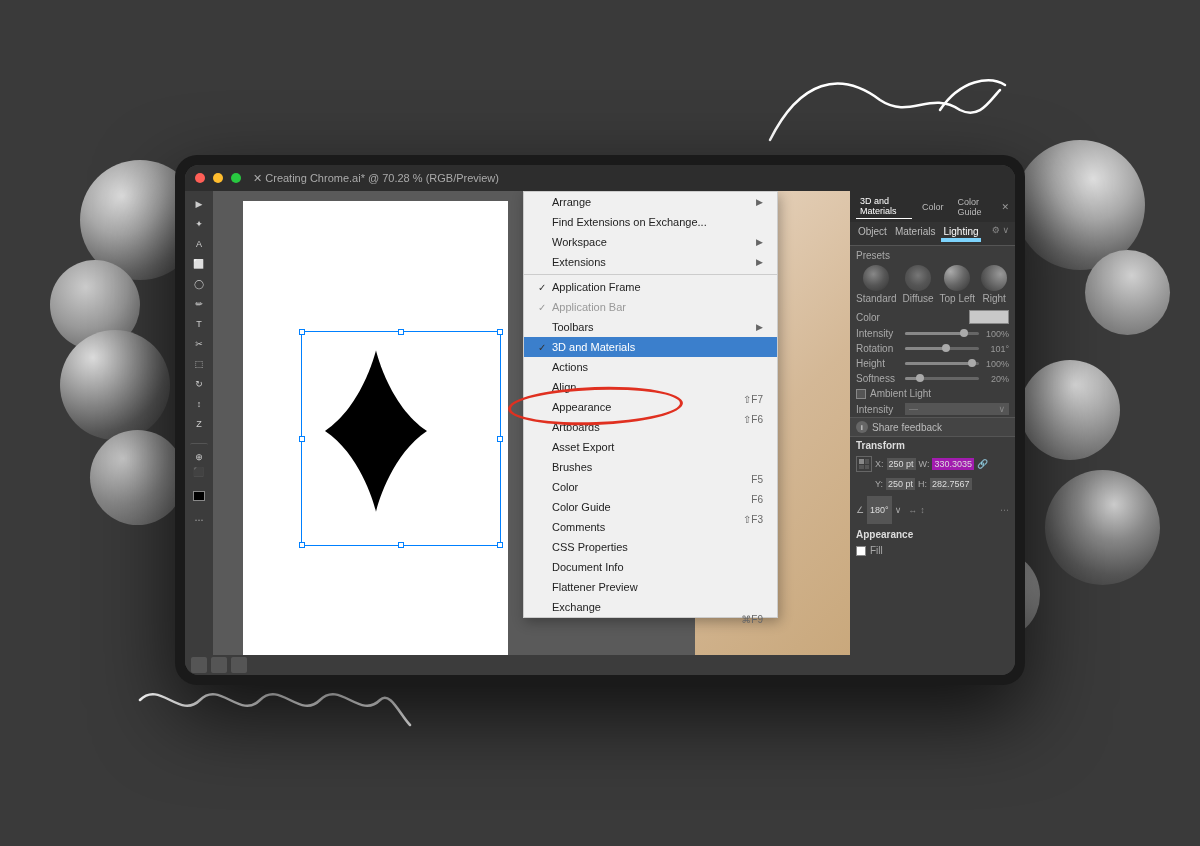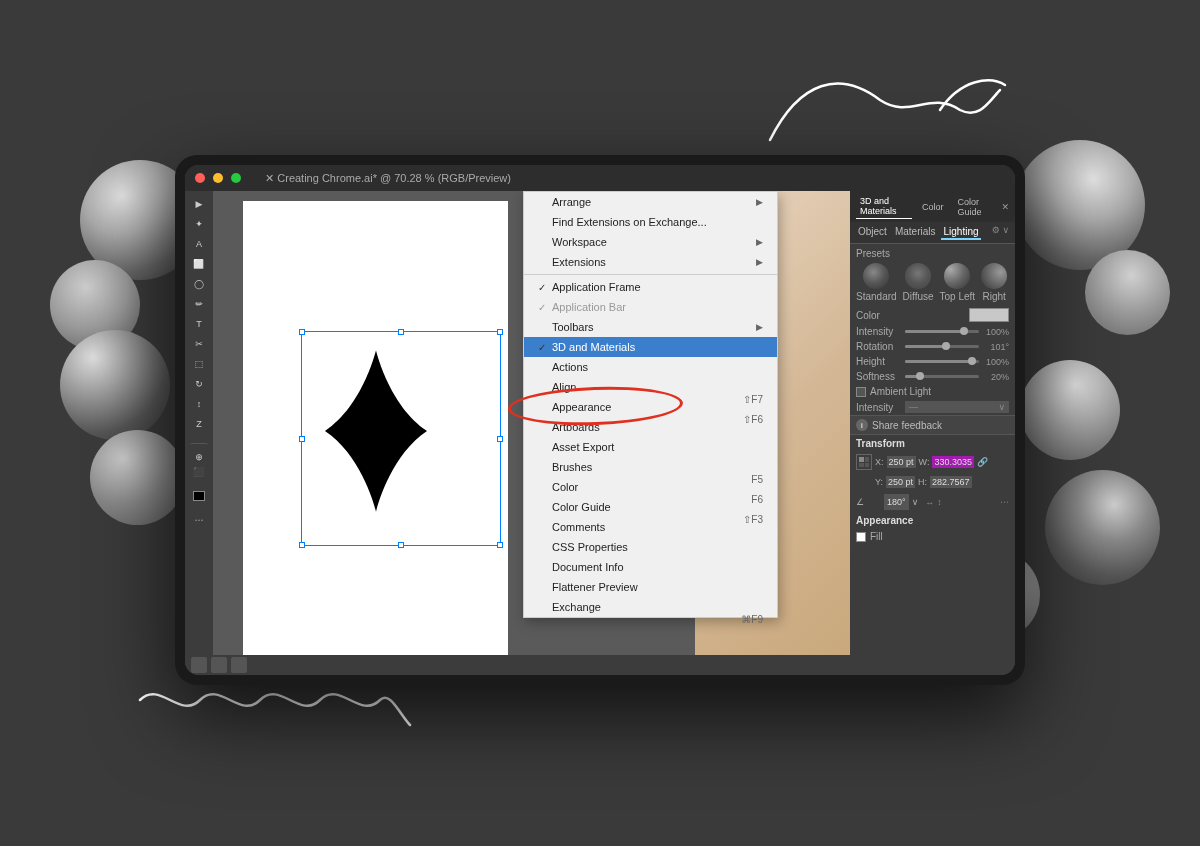--- a/index.html
+++ b/index.html
@@ -59,21 +59,21 @@
     }
     .title-bar-max {
       width: 10px; height: 10px;
       background: #28c840;
       border-radius: 50%;
     }
 
     .title-bar-text {
       font-size: 11px;
       color: #aaa;
-      margin-left: 16px;
+      margin-left: 4px;
     }
 
     
     .app-area {
       display: flex;
       flex: 1;
       overflow: hidden;
       position: relative;
     }
 
@@ -293,21 +293,21 @@
 
     .panel-sub-tab {
       font-size: 10px;
       color: #bbb;
       cursor: pointer;
       padding: 1px 2px;
     }
 
     .panel-sub-tab.active {
       color: white;
-      border-bottom: 2px solid #7dd3fc;
+      border-bottom: 4px solid #7dd3fc;
     }
 
     .panel-sub-tab-settings {
       margin-left: auto;
       font-size: 9px;
       color: #888;
     }
 
     .presets-label {
       font-size: 10px;
@@ -854,21 +854,21 @@
           </div>
           <div style="display:flex;align-items:center;gap:3px;padding:2px 6px;">
             <div style="width:16px;height:16px;flex-shrink:0;"></div>
             <span style="font-size:9px;color:#aaa;">Y:</span>
             <span style="font-size:9px;color:#ddd;background:#555;padding:1px 2px;">250 pt</span>
             <span style="font-size:9px;color:#aaa;">H:</span>
             <span style="font-size:9px;color:#ddd;background:#555;padding:1px 2px;">282.7567</span>
           </div>
           <div style="display:flex;align-items:center;gap:3px;padding:2px 6px;">
             <span style="font-size:9px;color:#aaa;">∠</span>
-            <span style="font-size:9px;color:#ddd;background:#555;padding:3px 3px;margin-left:17px;">180°</span>
+            <span style="font-size:9px;color:#ddd;background:#555;padding:9px 3px;">180°</span>
             <span style="font-size:9px;color:#aaa;">∨</span>
             <span style="font-size:9px;color:#888;margin-left:4px;">↔</span>
             <span style="font-size:9px;color:#888;">↕</span>
             <span style="font-size:9px;color:#888;margin-left:auto;">⋯</span>
           </div>
         </div>
 
         <div>
           <div class="appearance-title">Appearance</div>
           <div class="appearance-fill">

